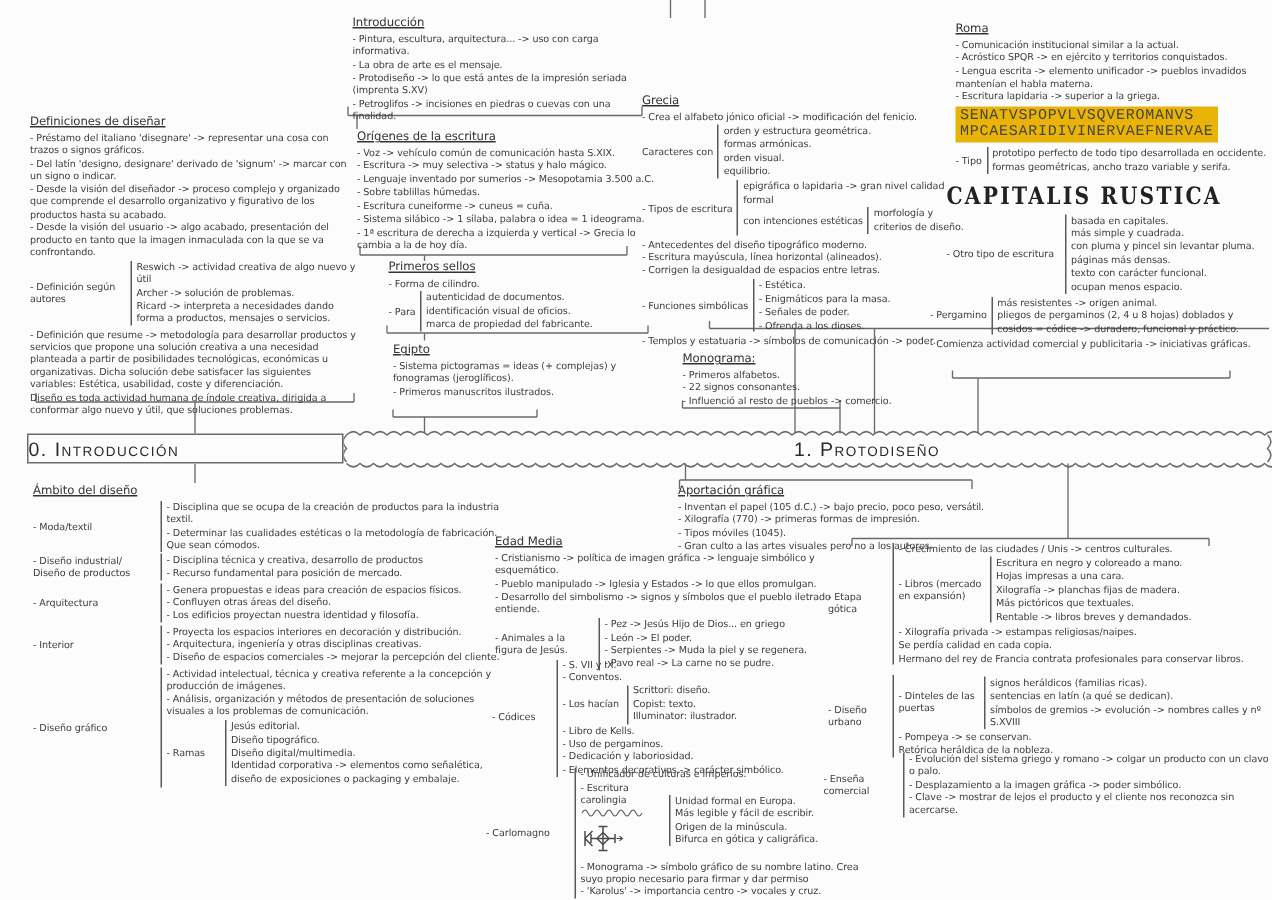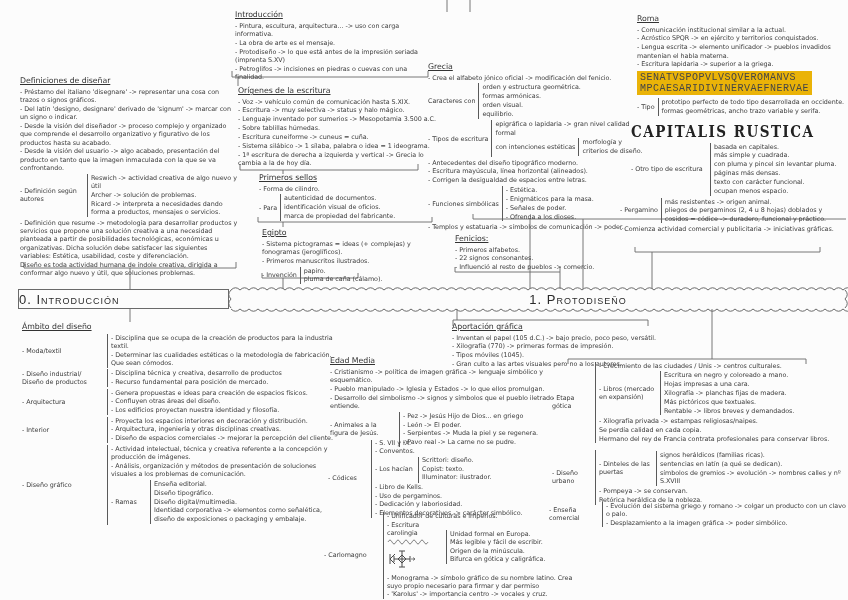--- a/index.html
+++ b/index.html
@@ -170,29 +170,20 @@
             <div class="ln">marca de propiedad del fabricante.</div>
           </div>
         </div>
       </div>
     </section>
   <section class="note" id="sec-egipto">
       <div class="ttl">Egipto</div>
       <div class="lines">
         <div class="ln">- Sistema pictogramas = ideas (+ complejas) y fonogramas (jeroglíficos).</div>
         <div class="ln">- Primeros manuscritos ilustrados.</div>
-        <div class="grp">
-          <div class="grp-label">
-            <div class="lab-txt">- Invención</div>
-          </div>
-          <div class="lines grp-items">
-            <div class="ln">papiro.</div>
-            <div class="ln">pluma de caña (cálamo).</div>
-          </div>
-        </div>
       </div>
     </section>
   <section class="note" id="sec-grecia">
       <div class="ttl">Grecia</div>
       <div class="lines">
         <div class="ln">- Crea el alfabeto jónico oficial -&gt; modificación del fenicio.</div>
         <div class="grp">
           <div class="grp-label">
             <div class="lab-txt">Caracteres con</div>
           </div>
@@ -230,21 +221,21 @@
             <div class="ln">- Estética.</div>
             <div class="ln">- Enigmáticos para la masa.</div>
             <div class="ln">- Señales de poder.</div>
             <div class="ln">- Ofrenda a los dioses.</div>
           </div>
         </div>
         <div class="ln">- Templos y estatuaria -&gt; símbolos de comunicación -&gt; poder.</div>
       </div>
     </section>
   <section class="note" id="sec-fenicios">
-      <div class="ttl">Fenicios:</div>
+      <div class="ttl">Monograma:</div>
       <div class="lines">
         <div class="ln">- Primeros alfabetos.</div>
         <div class="ln">- 22 signos consonantes.</div>
         <div class="ln">- Influenció al resto de pueblos -&gt; comercio.</div>
       </div>
     </section>
   <section class="note" id="sec-roma">
       <div class="ttl">Roma</div>
       <div class="lines"><div class="ln">- Comunicación institucional similar a la actual.</div><div class="ln">- Acróstico SPQR -&gt; en ejército y territorios conquistados.</div><div class="ln">- Lengua escrita -&gt; elemento unificador -&gt; pueblos invadidos mantenían el habla materna.</div><div class="ln">- Escritura lapidaria -&gt; superior a la griega.</div><div class="inscr"><div class="inscr-ln">SENATVSPOPVLVSQVEROMANVS</div><div class="inscr-ln">MPCAESARIDIVINERVAEFNERVAE</div></div><div class="grp">
           <div class="grp-label">
@@ -334,21 +325,21 @@
             <div class="lab-txt">- Diseño gráfico</div>
           </div>
           <div class="lines grp-items">
             <div class="ln">- Actividad intelectual, técnica y creativa referente a la concepción y producción de imágenes.</div>
             <div class="ln">- Análisis, organización y métodos de presentación de soluciones visuales a los problemas de comunicación.</div>
             <div class="grp">
               <div class="grp-label">
                 <div class="lab-txt">- Ramas</div>
               </div>
               <div class="lines grp-items">
-                <div class="ln">Enseña editorial.</div>
+                <div class="ln">Jesús editorial.</div>
                 <div class="ln">Diseño tipográfico.</div>
                 <div class="ln">Diseño digital/multimedia.</div>
                 <div class="ln">Identidad corporativa -&gt; elementos como señalética, diseño de exposiciones o packaging y embalaje.</div>
               </div>
             </div>
           </div>
         </div>
       </div>
     </section>
   <section class="note" id="sec-aportacion">
@@ -494,20 +485,21 @@
     </section>
   <section class="note" id="sec-ensena">
       <div class="lines">
         <div class="grp">
           <div class="grp-label">
             <div class="lab-txt">- Enseña comercial</div>
           </div>
           <div class="lines grp-items">
             <div class="ln">- Evolución del sistema griego y romano -&gt; colgar un producto con un clavo o palo.</div>
             <div class="ln">- Desplazamiento a la imagen gráfica -&gt; poder simbólico.</div>
+            <div class="ln">- Clave -&gt; mostrar de lejos el producto y el cliente nos reconozca sin acercarse.</div>
           </div>
         </div>
       </div>
     </section>
 
   <div class="tl-box">
     <span class="tl-label">0. Introducción</span>
   </div>
   <div class="tl-proto-label">
     <span class="tl-label">1. Protodiseño</span>

